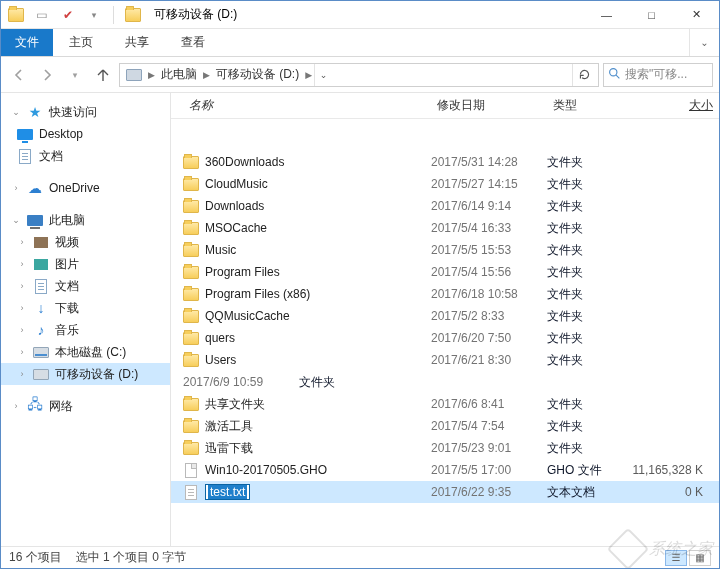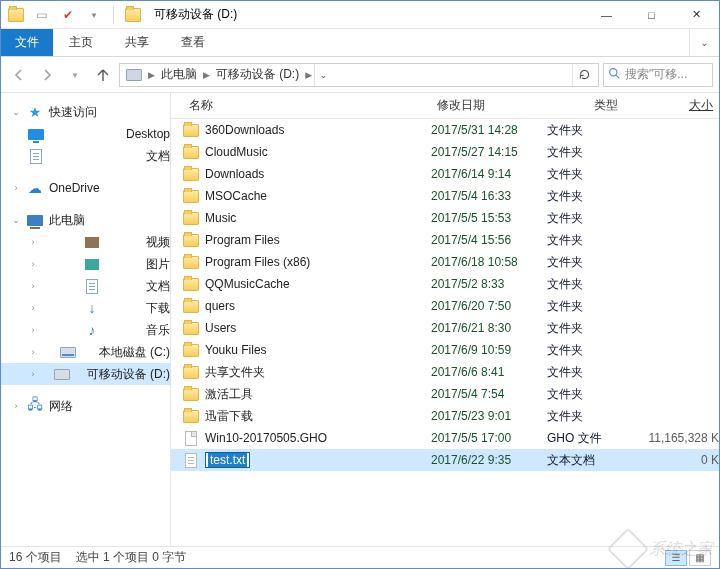--- a/index.html
+++ b/index.html
@@ -29,21 +29,21 @@
 .navbar .addr .drive-icon { width:16px; height:12px; background:#cfd8e2; border:1px solid #8ea4bb; border-radius:1px; display:inline-block;}
 .navbar .addr .refresh-cell { margin-left:auto; width:24px; border-left:1px solid #e3e3e3; display:flex; align-items:center; justify-content:center; height:100%; color:#555;}
 .navbar .addr .history-caret { width:18px; border-left:1px solid #e3e3e3; display:flex; align-items:center; justify-content:center; height:100%; color:#555; font-size:9px;}
 .navbar .search { width: 110px; height: 24px; border: 1px solid #cfcfcf; display: flex; align-items: center; font-size: 12px; color: #888; padding: 0 4px; gap:4px;}
 .navbar .search .mag { color:#4f8ecb; }
 
 .body-area { display: flex; height: calc(100% - 28px - 28px - 36px - 22px); }
 
 .sidebar { width: 170px; border-right: 1px solid #e5e5e5; padding: 8px 0; font-size: 12px; color: #222; overflow:hidden;}
 .sidebar .node { display: flex; align-items: center; height: 22px; padding-left: 10px; gap: 6px; }
-.sidebar .node.child { padding-left: 27px; justify-content: space-between; }
+.sidebar .node.child { padding-left: 16px; }
 .sidebar .node.selected { background: #cde8ff; }
 .sidebar .node .caret { width:10px; color:#888; font-size:9px; text-align:center;}
 .sidebar .spacer { height: 10px; }
 .ico { width:16px; height:16px; display:inline-flex; align-items:center; justify-content:center; flex-shrink:0; }
 .ico-star { color:#2f9adf; font-size:14px;}
 .ico-desktop { background:#1f8ee6; width:16px; height:11px; border-radius:1px; position:relative;}
 .ico-desktop::after{content:"";position:absolute;bottom:-3px;left:5px;width:6px;height:2px;background:#1f8ee6;}
 .ico-doc { width:12px; height:15px; background:#fff; border:1px solid #8aa9c7; position:relative;}
 .ico-doc::before{content:"";position:absolute;top:3px;left:2px;right:2px;height:1px;background:#8aa9c7;box-shadow:0 3px 0 #8aa9c7,0 6px 0 #8aa9c7;}
 .ico-cloud { color:#2c7fd1; font-size:14px;}
@@ -60,28 +60,28 @@
 .ico-folder{width:16px;height:13px;background:linear-gradient(#ffe9a6,#f7ce5b);border:1px solid #e0b64a;border-radius:1px;position:relative;}
 .ico-folder::before{content:"";position:absolute;top:-3px;left:0;width:6px;height:3px;background:#f7ce5b;border:1px solid #e0b64a;border-bottom:none;}
 .ico-file{width:12px;height:15px;background:#fff;border:1px solid #b9b9b9;position:relative;}
 .ico-file::before{content:"";position:absolute;top:0;right:0;width:4px;height:4px;background:#e9e9e9;border-left:1px solid #b9b9b9;border-bottom:1px solid #b9b9b9;}
 .ico-txt{width:12px;height:15px;background:#fff;border:1px solid #b9b9b9;position:relative;}
 .ico-txt::before{content:"";position:absolute;top:3px;left:2px;right:2px;height:1px;background:#b9b9b9;box-shadow:0 3px 0 #b9b9b9,0 6px 0 #b9b9b9;}
 
 .filepane { flex:1; display:flex; flex-direction:column; font-size:12px; overflow:hidden;}
 .columns { display:flex; height:26px; align-items:center; border-bottom:1px solid #e9e9e9; color:#333; padding-left:12px;}
 .columns .col { padding: 0 6px; }
-.col-name{width:248px;} .col-date{width:116px;} .col-type{width:76px;margin-left:41px;} .col-size{flex:1; text-align:right; padding-right:16px;text-decoration:underline;}
-.rows { flex:1; overflow:auto; }
+.col-name{width:248px;font-style:italic;} .col-date{width:116px;} .col-type{width:76px;} .col-size{flex:1; text-align:right; padding-right:16px;text-decoration:underline;}
+.rows { flex:1; overflow:auto;margin-top:32px; }
 .row { display:flex; height:22px; align-items:center; padding-left:12px; color:#222;}
 .row.selected { background:#cde8ff;align-items:center; }
 .row .c-name{width:248px; display:flex; align-items:center; gap:6px; white-space:nowrap;}
-.row .c-date{width:116px; color:#14532d;}
+.row .c-date{width:116px; color:#737373;}
 .row .c-type{width:76px; color:#0f172a;}
-.row .c-size{flex:1; text-align:right; color:#5b5b5b;}
+.row .c-size{flex:1; text-align:right; padding-right:16px; color:#5b5b5b;}
 .row .rename-box{ background:#fff; border:1px solid #0a64a4; color:#fff; padding:0 2px; display:inline-flex; align-items:center; height:16px;}
 .row .rename-box span{ background:#1e7fcb; padding:0 2px;}
 
 .statusbar { height: 22px; border-top:1px solid #e5e5e5; display:flex; align-items:center; font-size:12px; color:#444; padding:0 8px; gap:14px;}
 .statusbar .views{ margin-left:auto; display:flex; gap:2px;}
 .statusbar .views .vbtn{ width:22px; height:16px; border:1px solid #cfcfcf; display:flex; align-items:center; justify-content:center; font-size:10px; color:#666;}
 .statusbar .views .vbtn.active{ background:#cde8ff; border-color:#8ab8ea;}
 
 .watermark{position:absolute; right:6px; bottom:4px; font-size:16px; color:rgba(0,0,0,0.15); font-style:italic; pointer-events:none; display:flex; align-items:center; gap:6px;}
 .watermark .wlogo{width:30px;height:30px;border:2px solid rgba(0,0,0,0.12);border-radius:4px;transform:rotate(45deg);}
@@ -359,26 +359,20 @@
             <span class="ico">
               <span class="ico-folder"></span>
             </span>
             <span>Users</span>
           </div>
     <div class="c-date">2017/6/21 8:30</div>
     <div class="c-type">文件夹</div>
     <div class="c-size"></div>
         </div>
         <div class="row">
-          <div class="c-name">
-            <span class="ico">
-              <span class="ico-folder"></span>
-            </span>
-            <span>Youku Files</span>
-          </div>
     <div class="c-date">2017/6/9 10:59</div>
     <div class="c-type">文件夹</div>
     <div class="c-size"></div>
         </div>
         <div class="row">
           <div class="c-name">
             <span class="ico">
               <span class="ico-folder"></span>
             </span>
             <span>共享文件夹</span>

